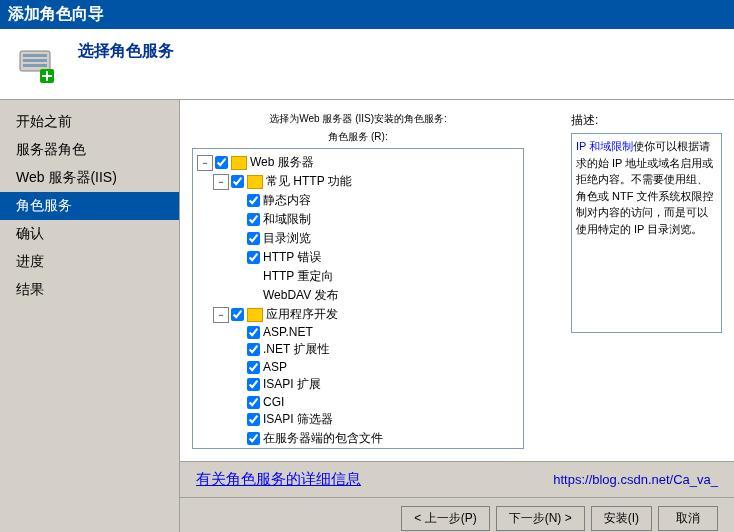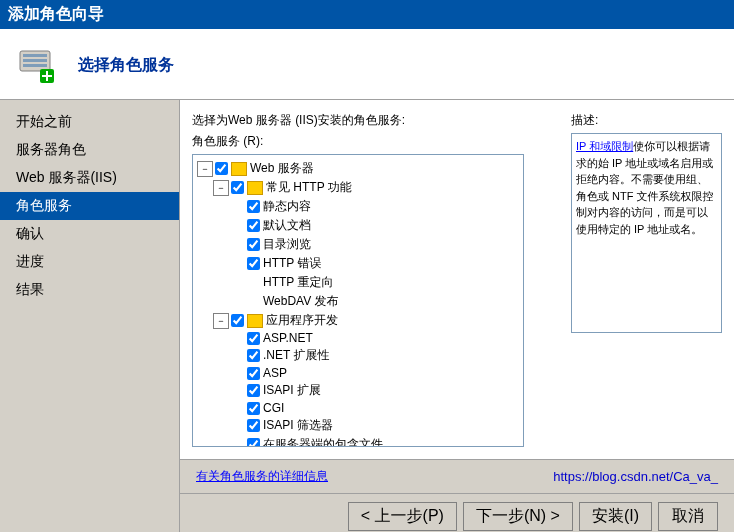--- a/index.html
+++ b/index.html
@@ -32,21 +32,20 @@
     .left-nav {
       width: 180px;
       background: #d4d0c8;
       padding: 8px 0;
       border-right: 1px solid #a0a0a0;
     }
     .header-area {
       padding: 12px 16px 10px 16px;
       background: white;
       display: flex;
-      align-items: center;
       border-bottom: 1px solid #a0a0a0;
       min-height: 70px;
     }
     .header-icon {
       width: 48px;
       height: 48px;
       margin-right: 14px;
       display: flex;
       align-items: center;
       justify-content: center;
@@ -82,21 +81,22 @@
       gap: 10px;
     }
     .tree-section {
       flex: 1;
       display: flex;
       flex-direction: column;
     }
     .section-label {
       margin-bottom: 4px;
       color: #000;
-      font-size: 12px;
+      font-size: 10px;
+      text-align: center;
     }
     .tree-container {
       flex: 1;
       border: 1px solid #7f9db9;
       background: white;
       overflow-y: auto;
       overflow-x: hidden;
       padding: 4px;
     }
     .tree-container::-webkit-scrollbar {
@@ -158,56 +158,55 @@
       border: 1px solid #7f9db9;
       background: white;
       padding: 4px;
       font-size: 11px;
       height: 200px;
       overflow-y: auto;
       line-height: 1.5;
     }
     .desc-link {
       color: #0000ff;
-      text-decoration: underline;
       cursor: pointer;
       margin-top: 35px;
     }
     .bottom-bar {
       border-top: 1px solid #a0a0a0;
       padding: 8px 16px;
       display: flex;
       justify-content: space-between;
       align-items: center;
       background: #d4d0c8;
     }
     .bottom-link {
       color: #0000ff;
       text-decoration: underline;
       cursor: pointer;
-      font-size: 12px;
+      font-size: 15px;
     }
     .bottom-right-text {
       font-size: 13px;
       color: #0000cc;
     }
     .button-bar {
       border-top: 1px solid #a0a0a0;
       padding: 8px 16px;
       display: flex;
       justify-content: flex-end;
       gap: 6px;
       background: #d4d0c8;
     }
     .btn {
       padding: 3px 12px;
       background: #d4d0c8;
       border: 1px solid #808080;
       cursor: pointer;
-      font-size: 16px;
+      font-size: 12px;
       min-width: 60px;
     }
     .tree-label {
       font-size: 12px;
       color: #000;
     }
   </style>
 </head>
 <body>
 
@@ -271,21 +270,21 @@
               <div class="tree-item">
                 <span style="display: inline-block; width: 32px;"></span>
                 <span style="display: inline-block; width: 18px;"></span>
                 <input type="checkbox" class="checkbox" checked="" style="">
                 <span class="tree-label">静态内容</span>
               </div>
               <div class="tree-item">
                 <span style="display: inline-block; width: 32px;"></span>
                 <span style="display: inline-block; width: 18px;"></span>
                 <input type="checkbox" class="checkbox" checked="" style="">
-                <span class="tree-label">默认文档</span>
+                <span class="tree-label">和域限制</span>
               </div>
               <div class="tree-item">
                 <span style="display: inline-block; width: 32px;"></span>
                 <span style="display: inline-block; width: 18px;"></span>
                 <input type="checkbox" class="checkbox" checked="" style="">
                 <span class="tree-label">目录浏览</span>
               </div>
               <div class="tree-item">
                 <span style="display: inline-block; width: 32px;"></span>
                 <span style="display: inline-block; width: 18px;"></span>
@@ -352,21 +351,21 @@
                 <span style="display: inline-block; width: 18px;"></span>
                 <input type="checkbox" class="checkbox" checked="" style="">
                 <span class="tree-label">在服务器端的包含文件</span>
               </div>
             </div>
         </div>
 
         <div class="desc-section">
           <div class="desc-title">描述:</div>
           <div class="desc-box">
-            <span class="desc-link">IP 和域限制</span><span>使你可以根据请求的始 IP 地址或域名启用或拒绝内容。不需要使用组、角色或 NTF 文件系统权限控制对内容的访问，而是可以使用特定的 IP 地址或名。</span>
+            <span class="desc-link">IP 和域限制</span><span>使你可以根据请求的始 IP 地址或域名启用或拒绝内容。不需要使用组、角色或 NTF 文件系统权限控制对内容的访问，而是可以使用特定的 IP 目录浏览。</span>
           </div>
         </div>
       </div>
 
       <div class="bottom-bar">
         <a class="bottom-link">有关角色服务的详细信息</a>
         <span class="bottom-right-text">https://blog.csdn.net/Ca_va_</span>
       </div>
 
       <div class="button-bar">

